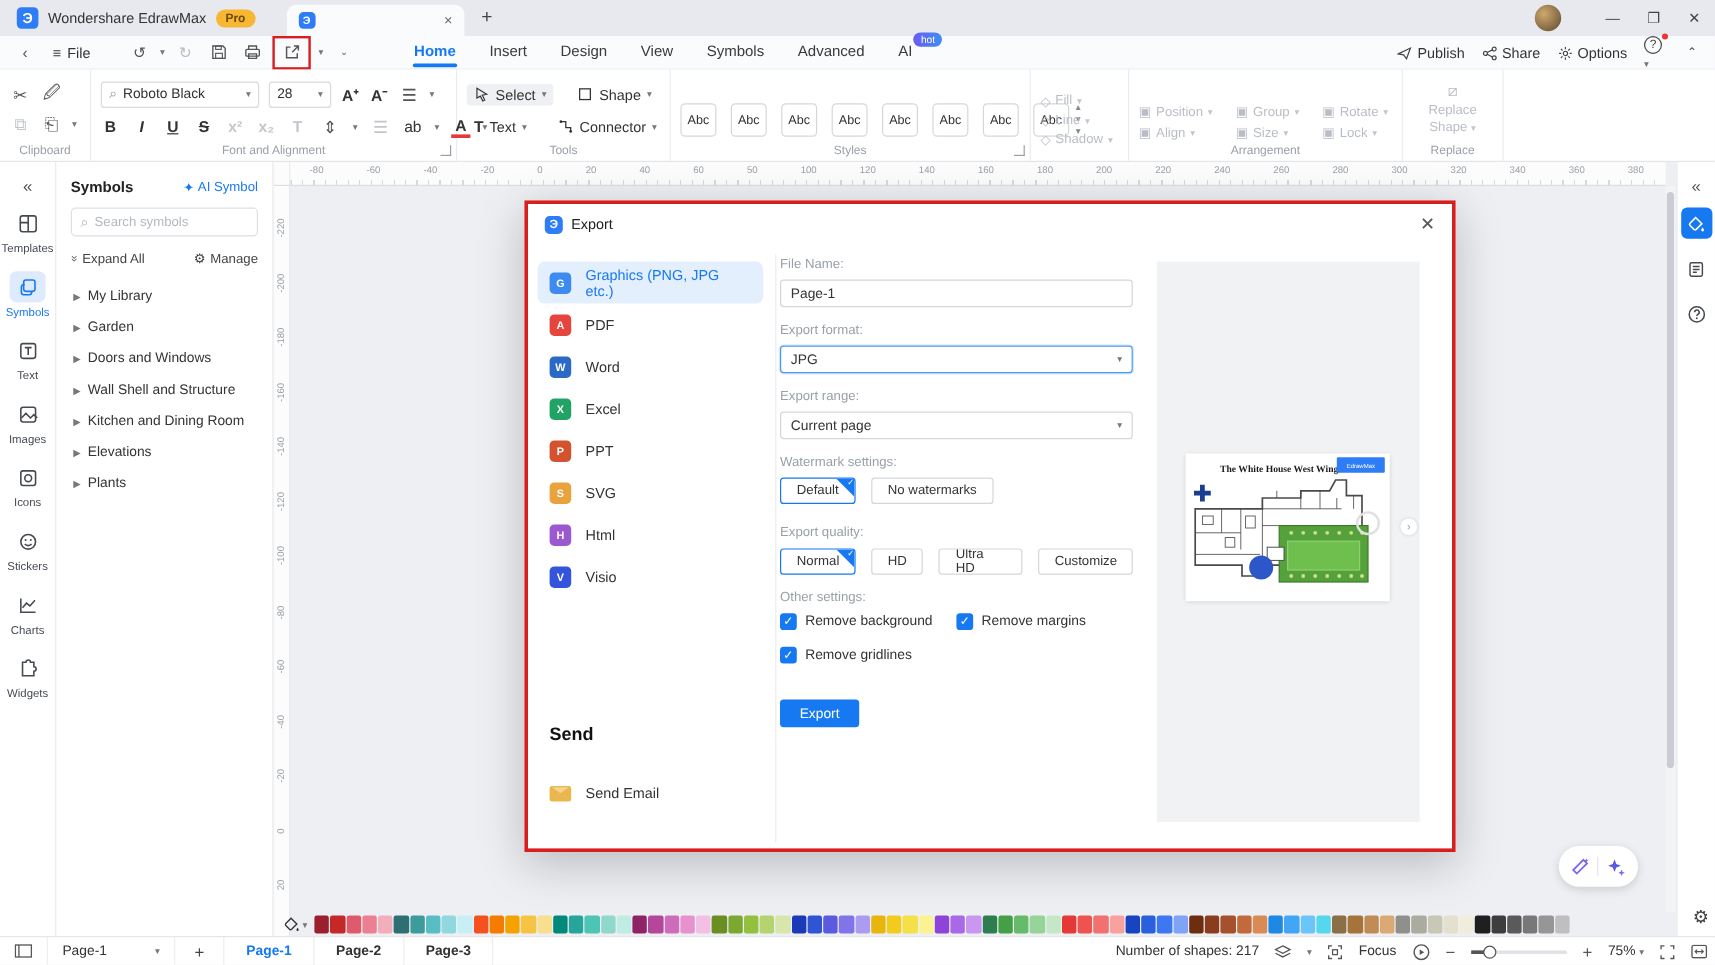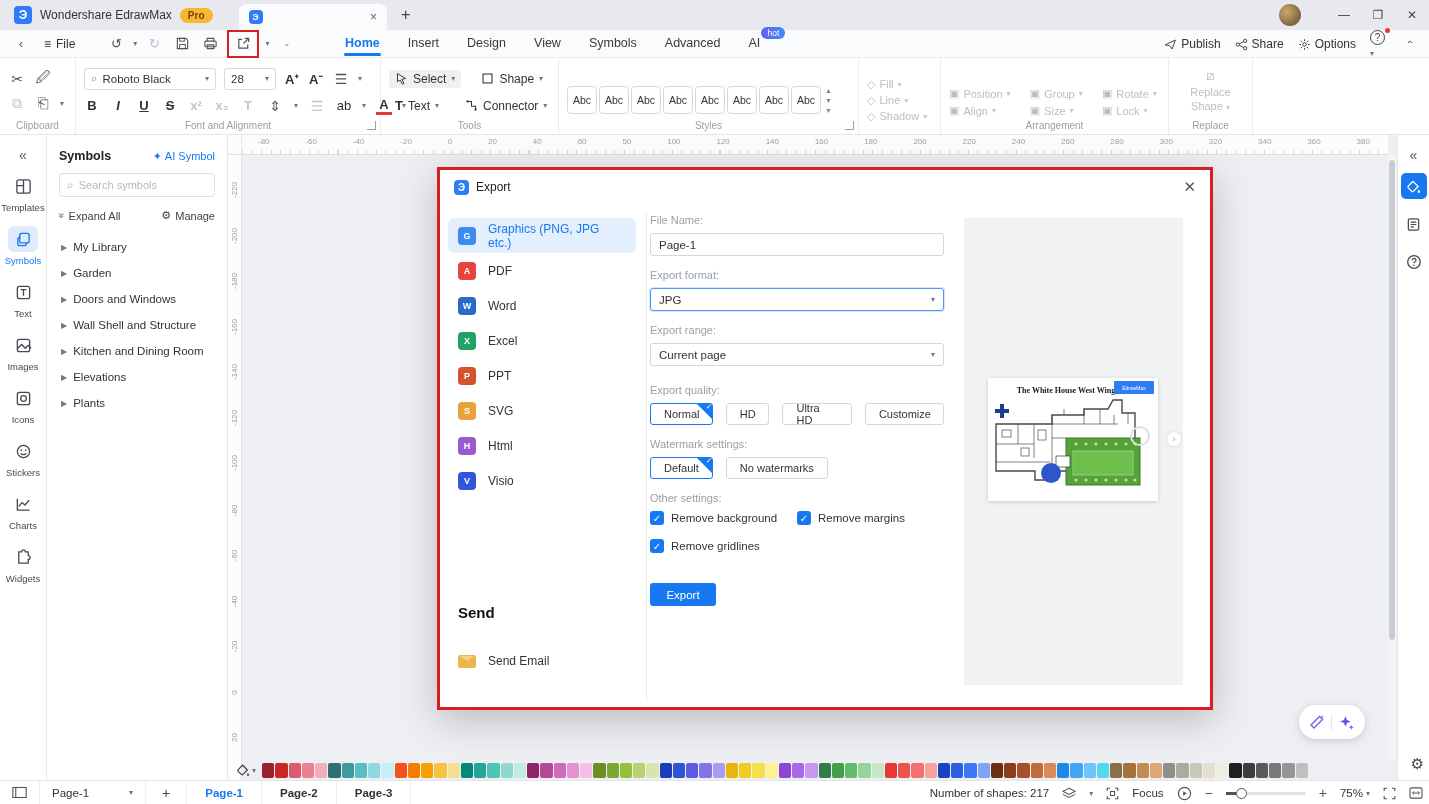--- a/index.html
+++ b/index.html
@@ -42,21 +42,21 @@
   .rgroup-label { position:absolute; bottom:3px; left:0; right:0; text-align:center; font-size:10px; color:#9aa0a8; }
   .rrow { display:flex; align-items:center; gap:8px; height:25px; }
   .ric { font-size:14px; color:#555; min-width:18px; text-align:center; }
   .ric.dim { color:#c3c7cd; }
   .fbtn { font-size:13px; color:#333; font-weight:bold; min-width:16px; text-align:center; }
   .combo { display:flex; align-items:center; border:1px solid #d7dade; border-radius:3px; height:22px; padding:0 6px; gap:5px; font-size:11.5px; color:#333; background:#fff; }
   .caret { font-size:8px; color:#777; }
   .tool-item { display:flex; align-items:center; gap:5px; font-size:12px; color:#333; padding:2px 6px; border-radius:3px; }
   .tool-item.sel { background:#eef0f3; }
   .style-box { width:30px; height:28px; border:1px solid #d4d7dc; border-radius:4px; background:#fff; font-size:10.5px; color:#333; display:flex; align-items:center; justify-content:center; }
-  .style-strip { display:flex; gap:2px; align-items:center; }
+  .style-strip { display:flex; gap:12px; align-items:center; }
   .scroll-arrows { display:flex; flex-direction:column; justify-content:center; gap:3px; font-size:7px; color:#888; padding-left:4px; }
   .gray-item { display:flex; align-items:center; gap:4px; font-size:11px; color:#b9bec6; }
   .arr-grid { display:grid; grid-template-columns:auto auto auto; gap:4px 16px; padding-top:4px; }
   .corner-exp { position:absolute; right:4px; bottom:4px; width:9px; height:9px; border-right:1.4px solid #9aa0a8; border-bottom:1.4px solid #9aa0a8; }
   .repl { display:flex; flex-direction:column; align-items:center; color:#b9bec6; font-size:11px; padding-top:2px; line-height:1.3; }
 
   
   .hruler { position:absolute; left:242px; top:135px; width:1146px; height:20px; background:#fcfcfd; border-bottom:1px solid #dcdee2;
     background-image:repeating-linear-gradient(to right,#d8d8dc 0 1px,transparent 1px 9.55px); background-size:100% 5px; background-repeat:no-repeat; background-position:0 15px; }
   .hruler-nums { display:flex; justify-content:space-between; padding:2px 18px 0 16px; }
@@ -697,50 +697,50 @@
             <span class="caret">▾</span>
           </div>
       </div>
       <div class="frow">
         <div class="flabel">Export range:</div>
         <div class="fselect">
             <span>Current page</span>
             <span class="caret">▾</span>
           </div>
       </div>
+      <div class="frow">
+        <div class="flabel">Watermark settings:</div>
+        <div class="opt-row">
+            <div class="opt-btn active">
+              <span>Default</span>
+              <span class="cnr"></span>
+            </div>
+            <div class="opt-btn">
+              <span>No watermarks</span>
+              <span class="cnr"></span>
+            </div>
+          </div>
+      </div>
       <div class="frow" style="margin-top:18px">
         <div class="flabel">Export quality:</div>
         <div class="opt-row">
             <div class="opt-btn active">
               <span>Normal</span>
               <span class="cnr"></span>
             </div>
             <div class="opt-btn">
               <span>HD</span>
               <span class="cnr"></span>
             </div>
             <div class="opt-btn">
               <span>Ultra HD</span>
               <span class="cnr"></span>
             </div>
             <div class="opt-btn">
               <span>Customize</span>
-              <span class="cnr"></span>
-            </div>
-          </div>
-      </div>
-      <div class="frow">
-        <div class="flabel">Watermark settings:</div>
-        <div class="opt-row">
-            <div class="opt-btn active">
-              <span>Default</span>
-              <span class="cnr"></span>
-            </div>
-            <div class="opt-btn">
-              <span>No watermarks</span>
               <span class="cnr"></span>
             </div>
           </div>
       </div>
       <div class="frow" style="margin-bottom:0">
         <div class="flabel">Other settings:</div>
         <div class="chk-wrap">
             <div class="chk-item">
               <span class="chk">✓</span>
               <span>Remove background</span>

